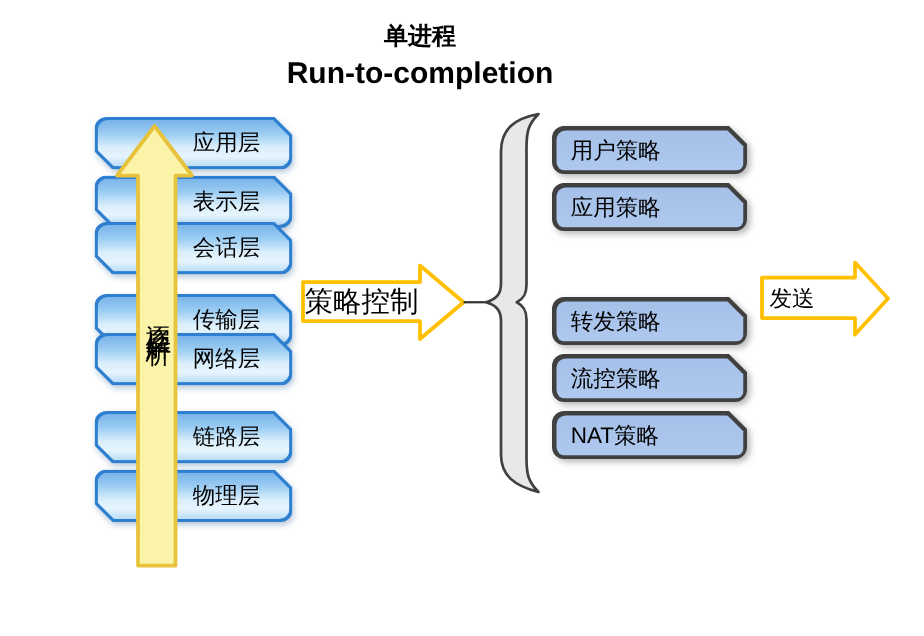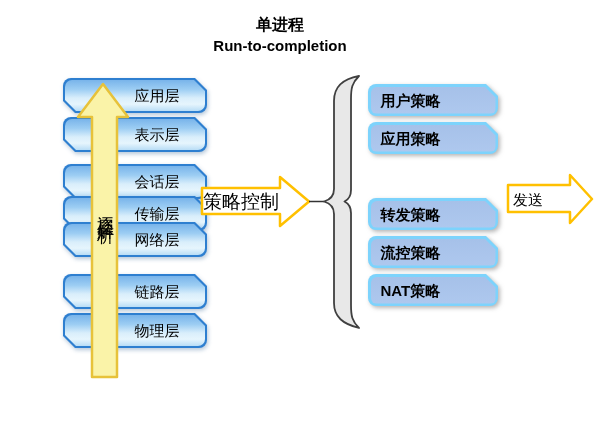--- a/index.html
+++ b/index.html
@@ -3,37 +3,37 @@
 <meta charset="utf-8">
 <style>
   html,body{margin:0;padding:0;background:#fff;}
   #canvas{
     position:relative;width:616px;height:424px;background:#ffffff;overflow:hidden;
     font-family:"Liberation Sans","DejaVu Sans",sans-serif;color:#000;
   }
   
   .title-wrap{position:absolute;left:130px;top:14px;width:300px;text-align:center;line-height:1.35;}
   .title-cn{font-size:16px;font-weight:bold;}
-  .title-en{font-size:15px;font-weight:bold;}
+  .title-en{font-size:20px;font-weight:bold;}
   
-  .lbox{position:absolute;left:63px;width:144px;height:35px;z-index:1;
+  .lbox{position:absolute;left:63px;width:132px;height:35px;z-index:1;
         filter:drop-shadow(1px 2px 2px rgba(90,130,170,.45));}
   .lbox-border{width:100%;height:100%;background:#2e7fd0;border-radius:8px;
         clip-path:polygon(0 0,calc(100% - 12px) 0,100% 12px,100% 100%,12px 100%,0 calc(100% - 12px));
         position:relative;}
   .lbox-fill{position:absolute;inset:2px;border-radius:7px;
         clip-path:polygon(0 0,calc(100% - 11px) 0,100% 11px,100% 100%,11px 100%,0 calc(100% - 11px));
         background:linear-gradient(180deg,#79b4ea 0%,#9ccdf3 30%,#d9eefb 58%,#e6f5fd 78%,#b9ddf6 100%);}
   .lbox-label{display:block;line-height:31px;text-align:center;padding-left:44px;font-size:15px;}
   
   .pbox{position:absolute;left:368px;width:130px;height:32px;z-index:1;
         filter:drop-shadow(2px 2px 2px rgba(110,110,110,.5));}
-  .pbox-border{width:100%;height:100%;background:#7dd3fc;border-radius:8px;
+  .pbox-border{width:100%;height:100%;background:#404040;border-radius:8px;
         clip-path:polygon(0 0,calc(100% - 12px) 0,100% 12px,100% 100%,0 100%);
-        position:relative;font-weight:bold;}
+        position:relative;}
   .pbox-fill{position:absolute;inset:2.5px;border-radius:6px;
         clip-path:polygon(0 0,calc(100% - 11px) 0,100% 11px,100% 100%,0 100%);
         background:linear-gradient(180deg,#a6c1e9 0%,#aec8ee 100%);}
   .pbox-label{display:block;line-height:27px;padding-left:10px;font-size:15px;}
   
   #shapes{position:absolute;left:0;top:0;z-index:2;pointer-events:none;}
   
   .vlabel{position:absolute;left:94px;top:202px;z-index:3;font-size:17px;letter-spacing:4px;
           writing-mode:vertical-rl;text-orientation:upright;}
   .receive{position:absolute;left:56px;top:384px;font-size:17px;font-weight:bold;z-index:3;}
@@ -59,21 +59,21 @@
         </div>
       </div>
     </div>
   <div class="lbox" style="top:117px">
       <div class="lbox-border">
         <div class="lbox-fill">
           <span class="lbox-label">表示层</span>
         </div>
       </div>
     </div>
-  <div class="lbox" style="top:164px">
+  <div class="lbox" style="top:148px">
       <div class="lbox-border">
         <div class="lbox-fill">
           <span class="lbox-label">会话层</span>
         </div>
       </div>
     </div>
   <div class="lbox" style="top:196px">
       <div class="lbox-border">
         <div class="lbox-fill">
           <span class="lbox-label">传输层</span>

